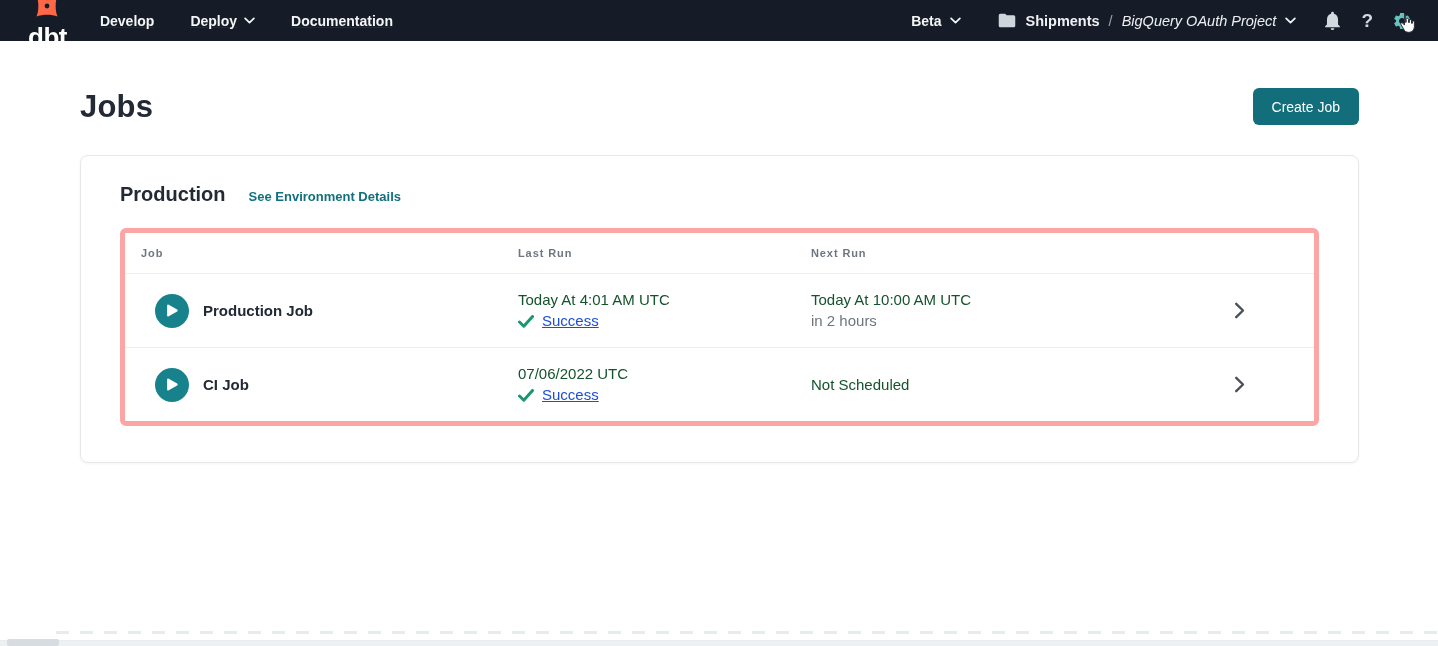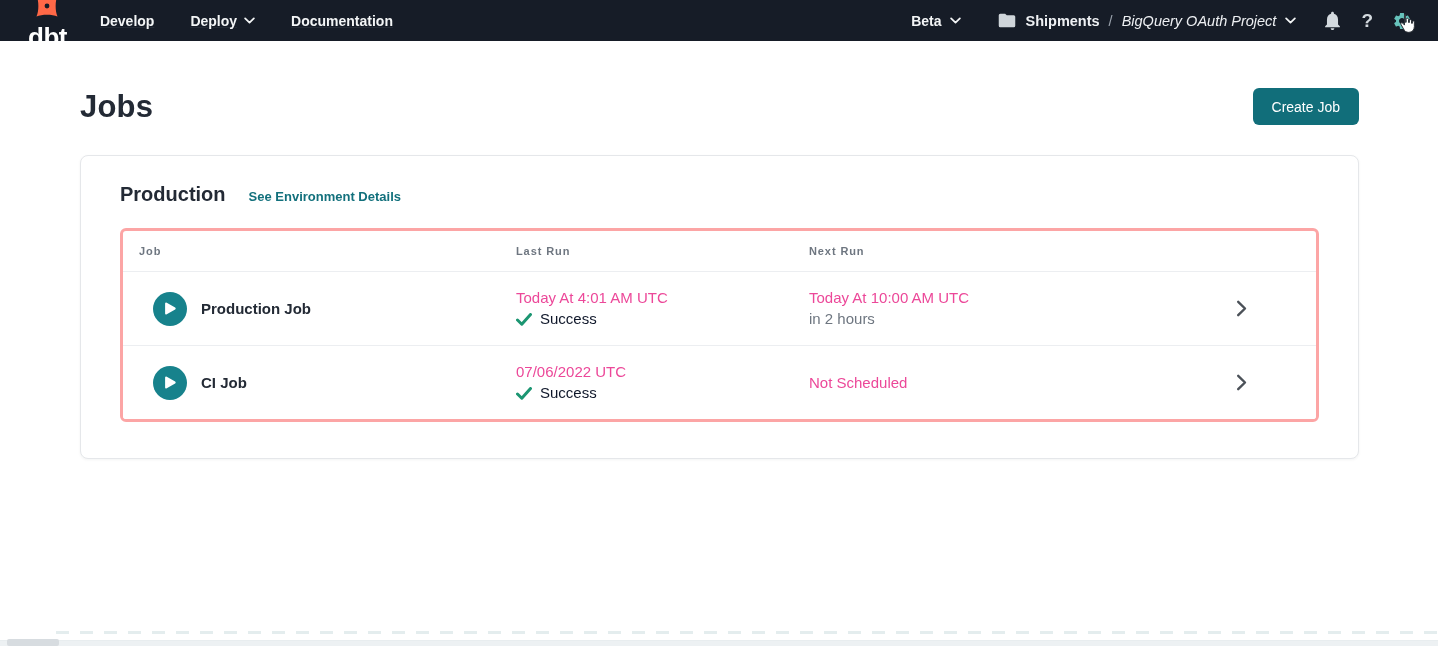--- a/index.html
+++ b/index.html
@@ -50,39 +50,39 @@
 
   .card {
     margin-top:30px; border:1px solid #e5e7ea; border-radius:8px;
     box-shadow:0 1px 3px rgba(20,30,40,0.05);
     padding:27px 39px 36px 39px; background:#fff;
   }
   .env-head { display:flex; align-items:baseline; gap:23px; }
   h2.env-title { margin:0; font-size:20px; font-weight:700; color:#232a35; }
   .env-link { color:#12707c; font-size:13px; font-weight:700; text-decoration:none; cursor:pointer; }
 
-  .jobs-table { margin-top:22px; border:3px solid #fca5a5; border-radius:6px; overflow:hidden; background:#fff; }
+  .jobs-table { margin-top:22px; border:5px solid #fca5a5; border-radius:6px; overflow:hidden; background:#fff; }
   .thead { display:flex; height:40px; align-items:center; color:#6e7680; font-size:11px; font-weight:700; letter-spacing:0.9px; }
   .col-job  { width:377px; }
   .thead .col-job { padding-left:16px; }
   .col-last { width:309px;padding-left:16px; }
   .col-next { flex:1; }
   .col-arrow { width:150px; display:flex; justify-content:center; }
 
   .trow { display:flex; align-items:center; height:74px; border-top:1px solid #eceef1; cursor:pointer; background:#fff; }
   .trow .col-job { display:flex; align-items:center; gap:14px; padding-left:30px; }
   .play-btn {
     width:34px; height:34px; border-radius:50%; background:#17828c;
     display:flex; align-items:center; justify-content:center; flex:none;
     border:none; cursor:pointer; padding:0;
   }
   .job-name { font-size:15px; font-weight:700; color:#232a35; }
-  .line1 { font-size:15px; color:#ec4899; line-height:20px; }
+  .line1 { font-size:15px; color:#14532d; line-height:20px; }
   .line2 { display:flex; align-items:center; gap:8px; line-height:20px; margin-top:1px; font-size:15px; }
-  .success-text { color:#0f172a; }
+  .success-text { color:#1d4ed8;text-decoration:underline; }
   .muted { color:#6e7680; }
 
   
   .bottom-dashes {
     position:absolute; left:56px; right:0; bottom:12px; height:3px;
     background:repeating-linear-gradient(90deg, #e4edee 0 13px, transparent 13px 24px);
   }
   .bottom-strip { position:absolute; left:0; right:0; bottom:0; height:6px; background:#edf1f3; border-top:1px solid #e8edef; }
   .scroll-thumb { position:absolute; left:7px; bottom:0; width:52px; height:7px; background:#d7dce0; border-radius:2px; cursor:pointer; }
 

